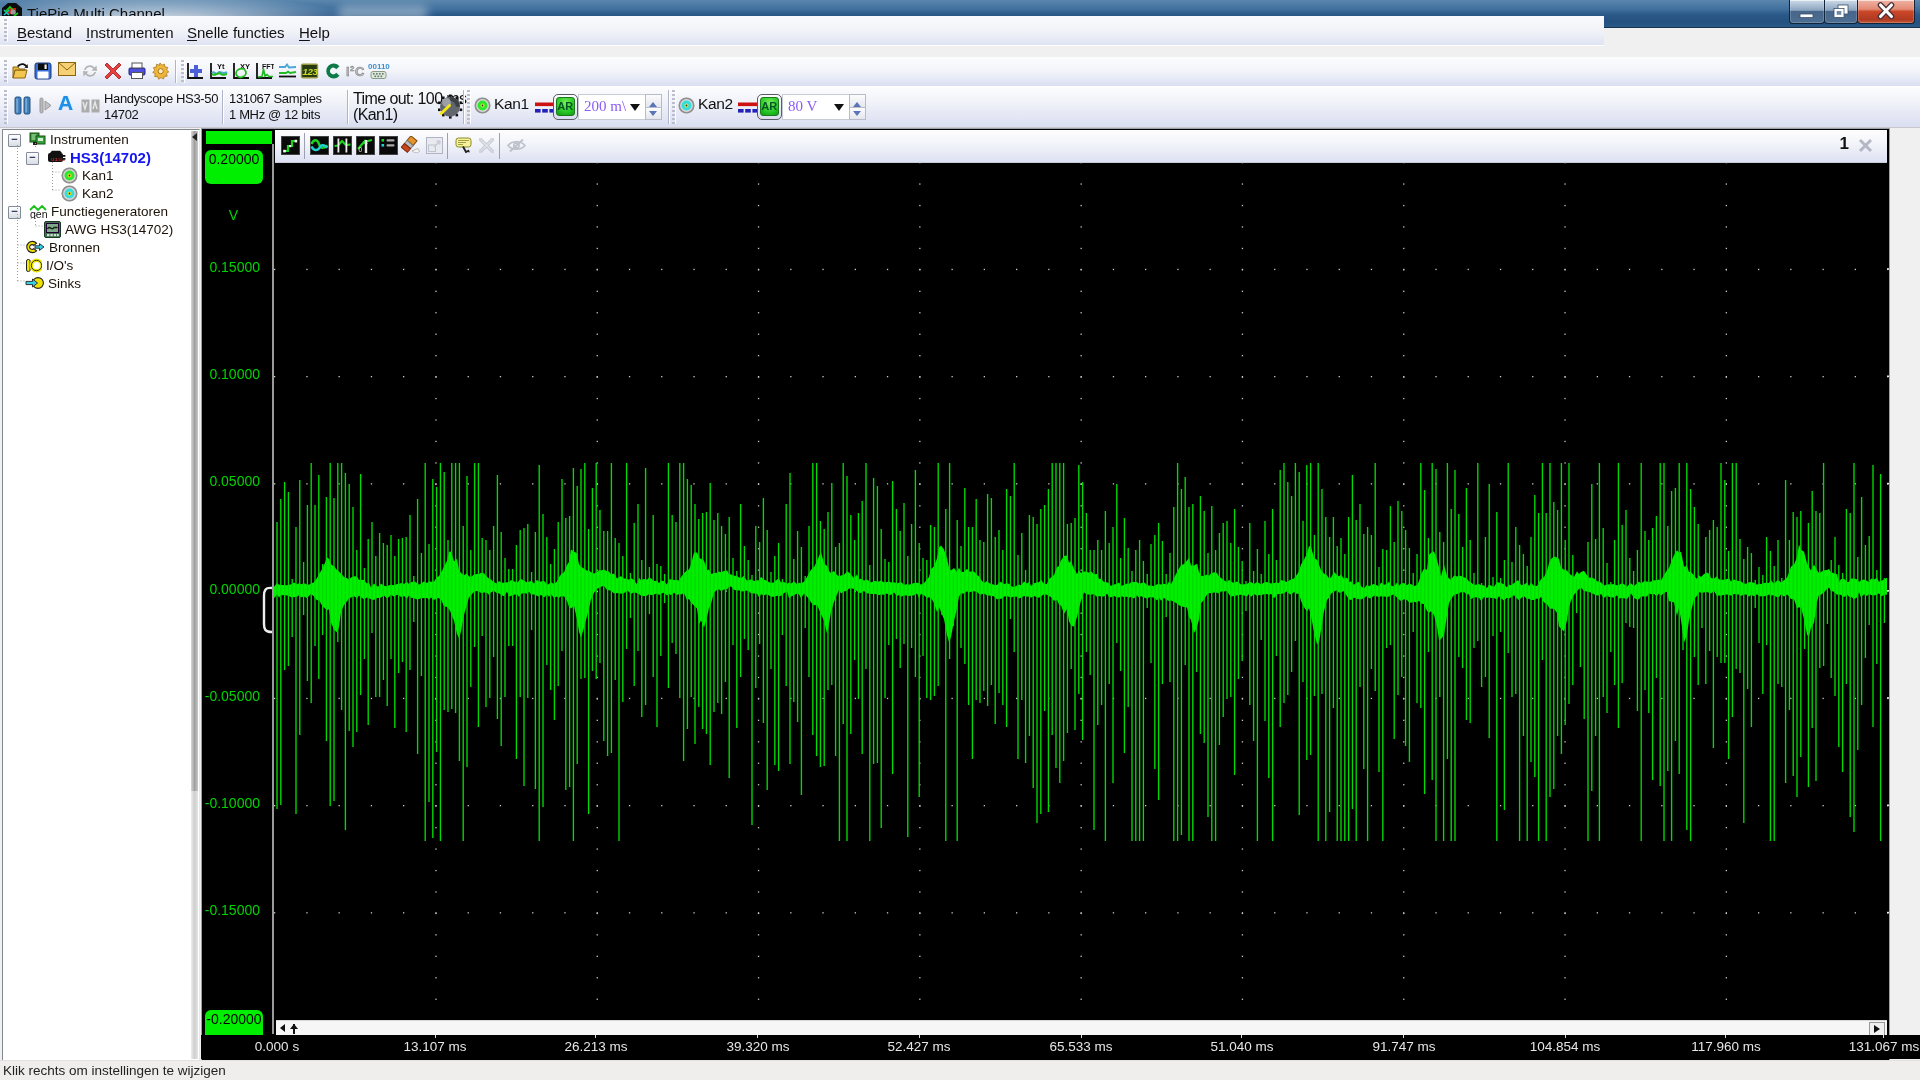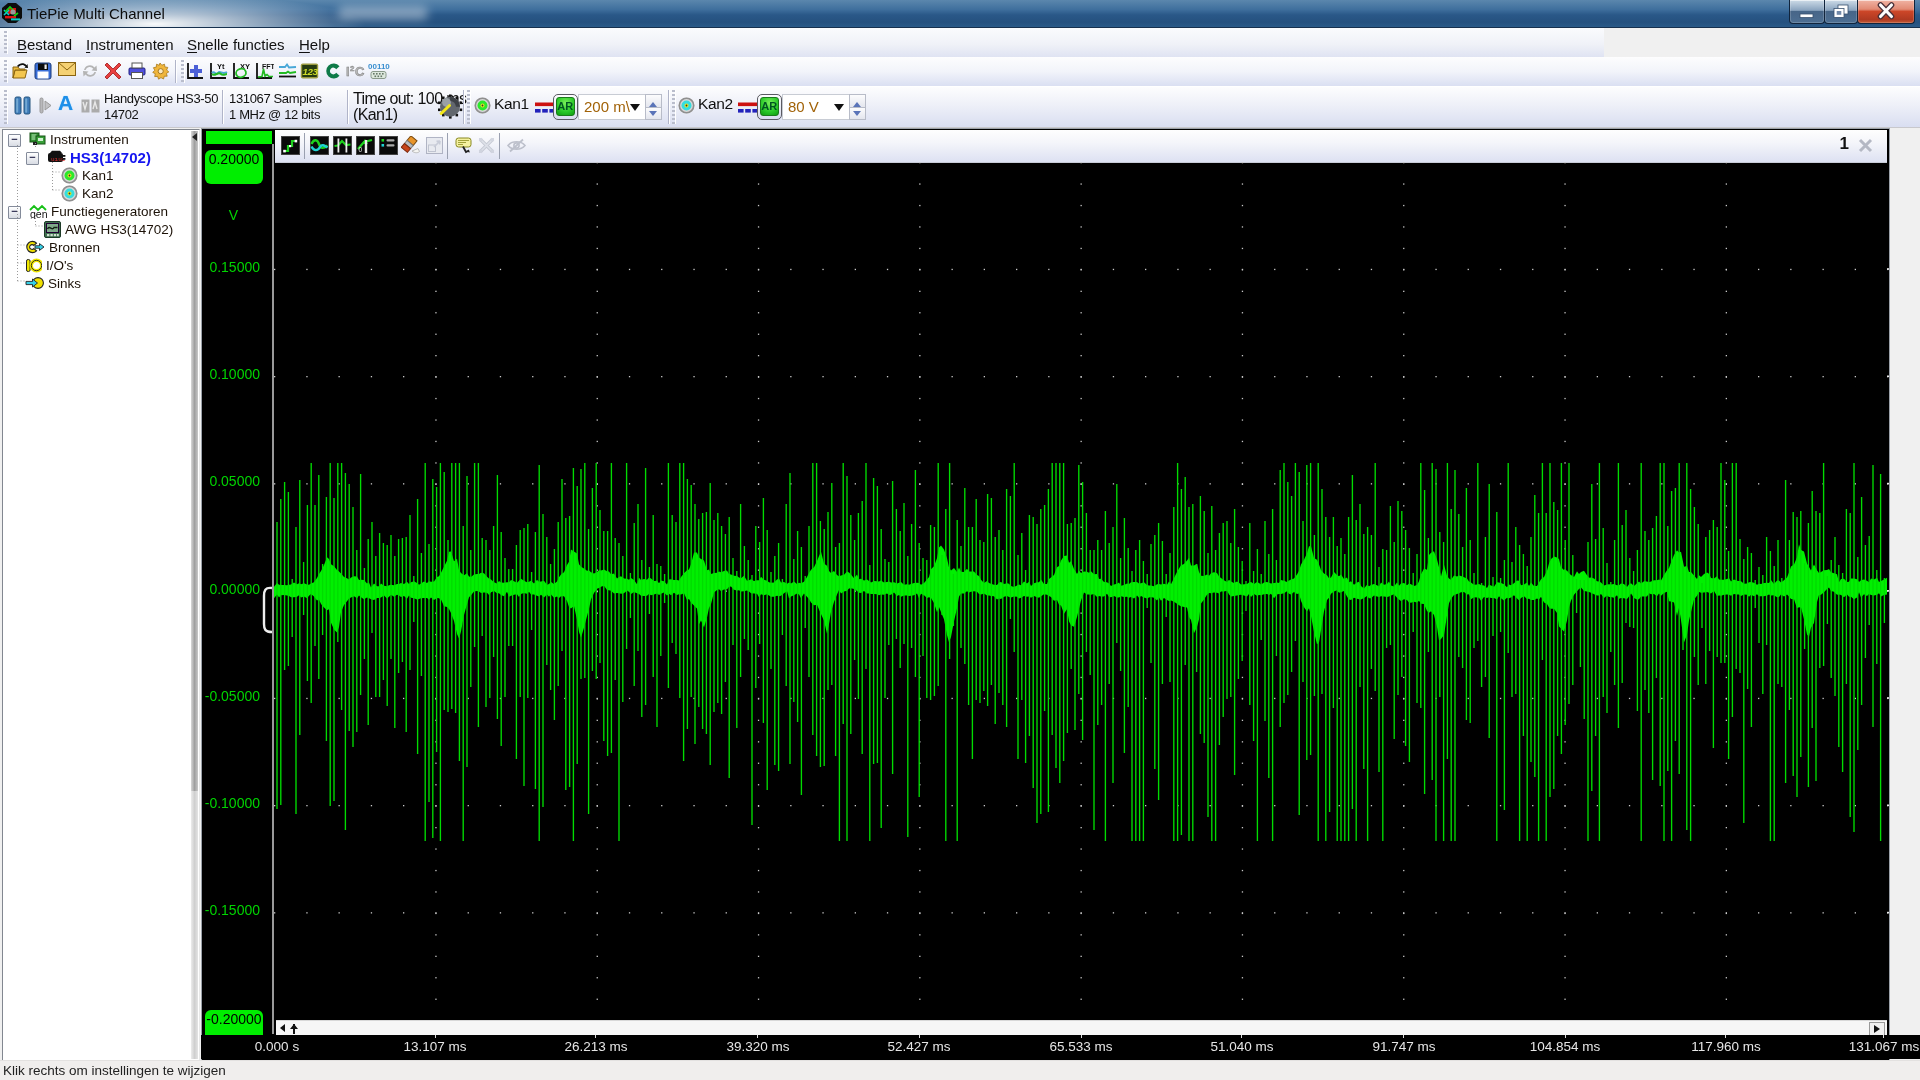--- a/index.html
+++ b/index.html
@@ -7,41 +7,41 @@
 background:radial-gradient(ellipse 270px 38px at 155px 24px,rgba(255,255,255,.97),rgba(255,255,255,0) 78%),
 linear-gradient(#5b87ad 0%,#3f6f9d 35%,#2a5888 55%,#25517f 82%,#2a5a88 100%);
 border-bottom:1px solid #16304e;}
 #title .txt{position:absolute;left:27px;top:5px;font-size:15px;color:#0c0c0c;}
 #blurtxt{position:absolute;left:338px;top:6px;width:90px;height:14px;background:#b9c9d8;border-radius:6px;filter:blur(5px);opacity:.6;}
 .wbtn{position:absolute;top:0;height:23px;border:1px solid #10243c;border-top:none;
 border-radius:0 0 4px 4px;box-shadow:inset 0 1px 0 rgba(255,255,255,.5), inset 0 0 0 1px rgba(255,255,255,.18);}
 .wbtn.std{background:linear-gradient(rgba(212,224,235,.95) 0%,rgba(150,172,196,.85) 45%,rgba(73,102,135,.9) 50%,rgba(84,116,150,.85) 100%);}
 .wbtn.cls{background:linear-gradient(#f0b4a4 0%,#e28a74 40%,#cc4628 50%,#b03a22 85%,#c25a35 100%);}
 
-#menubar{position:absolute;left:0;top:28px;width:1604px;height:29px;
+#menubar{position:absolute;left:0;top:16px;width:1604px;height:29px;
 background:linear-gradient(#fafbfd 0%,#f0f2f8 55%,#dfe3f2 100%);border-bottom:1px solid #ffffff;text-decoration:underline;}
 .menuitem{position:absolute;top:8px;font-size:15px;color:#111;}
 .menuitem u{text-decoration:underline;text-underline-offset:2px;}
 .grip{position:absolute;top:3px;bottom:3px;width:3px;
 background:repeating-linear-gradient(180deg,#b9bdcc 0 2px,transparent 2px 4px);border-right:1px solid #fff;}
 
 #toolbar1{position:absolute;left:0;top:57px;width:1920px;height:29px;
 background:linear-gradient(#fdfdfe 0%,#f2f4fa 50%,#dadff2 100%);border-bottom:1px solid #fff;}
 #toolbar2{position:absolute;left:0;top:87px;width:1920px;height:40px;
 background:linear-gradient(#fdfdfe 0%,#eef0f8 45%,#d9def1 100%);border-bottom:1px solid #c8c8cc;}
 .ti{position:absolute;top:5px;height:19px;}
 .tsep{position:absolute;top:3px;bottom:3px;width:1px;background:#b0b4c8;box-shadow:1px 0 0 #fff;}
 .t2txt{position:absolute;top:4px;font-size:13px;color:#111;line-height:16px;white-space:pre;letter-spacing:-0.35px;}
 
 .arbtn{position:absolute;width:23px;height:24px;border:1.4px solid #5a5a62;border-radius:5px;
 background:linear-gradient(#fdfdfe,#d8dcee);display:inline-block;}
 .arin{position:absolute;left:2px;top:2px;width:16.5px;height:16.5px;border-radius:3px;
 background:radial-gradient(circle at 50% 30%,#7af05a,#28c828 60%,#0f9a10);border:1px solid #1a7a1a;
 font-size:11px;font-weight:bold;color:#073;text-align:center;line-height:16px;color:#052;}
-.combo{position:absolute;height:24px;background:#fff;border:1px solid #c8ccd4;font-size:15px;color:#a16207;}
+.combo{position:absolute;height:24px;background:#fff;border:1px solid #c8ccd4;font-size:15px;color:#8b5cf6;font-family:Liberation Serif, serif;}
 .combo .arr{position:absolute;right:5px;top:9px;width:0;height:0;border:5px solid transparent;border-top:7px solid #111;}
 .spin{position:absolute;width:15px;height:24px;}
 .spin>div{position:absolute;left:0;width:15px;height:11.5px;background:linear-gradient(#fcfcfd,#e4e6ee);border:1px solid #b8bcc8;}
 .spin .up{top:0}.spin .dn{top:12.5px}
 .spin i{position:absolute;left:3px;width:0;height:0;border:4px solid transparent;}
 .spin .up i{top:2.5px;border-bottom:5px solid #5a74b8;}
 .spin .dn i{top:3.5px;border-top:5px solid #5a74b8;}
 
 #main{position:absolute;left:0;top:128px;width:1920px;height:932px;background:#f0f0f0;}
 #treepanel{position:absolute;left:2px;top:1px;width:196px;height:930px;background:#fff;

